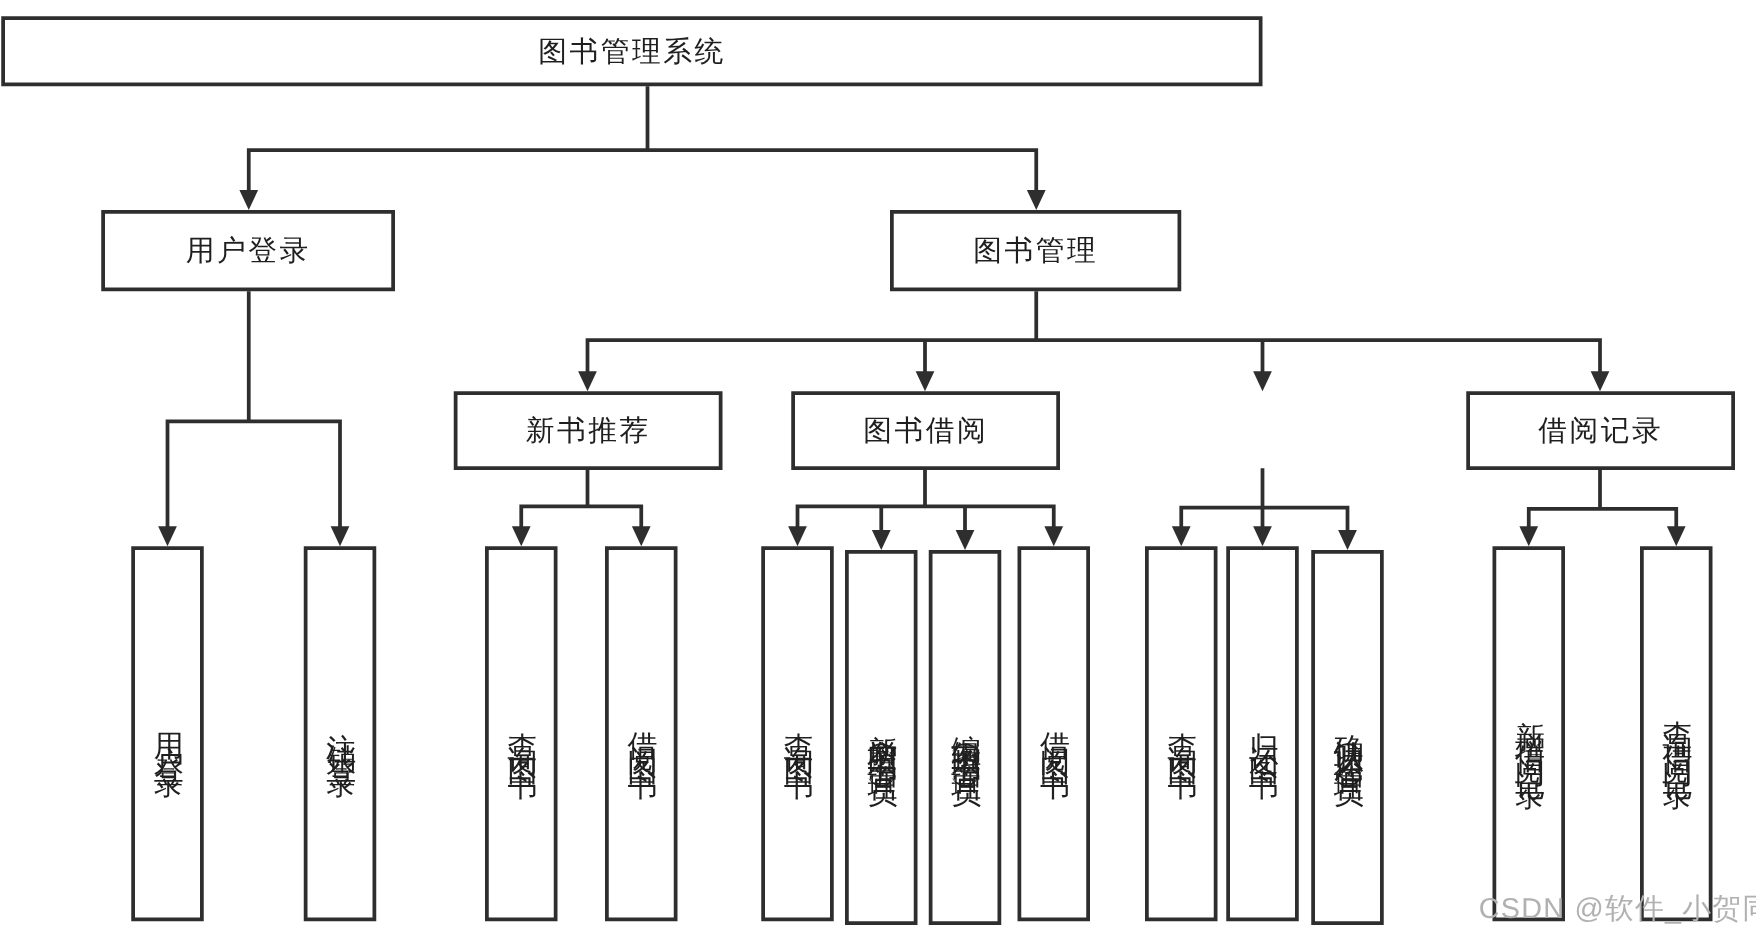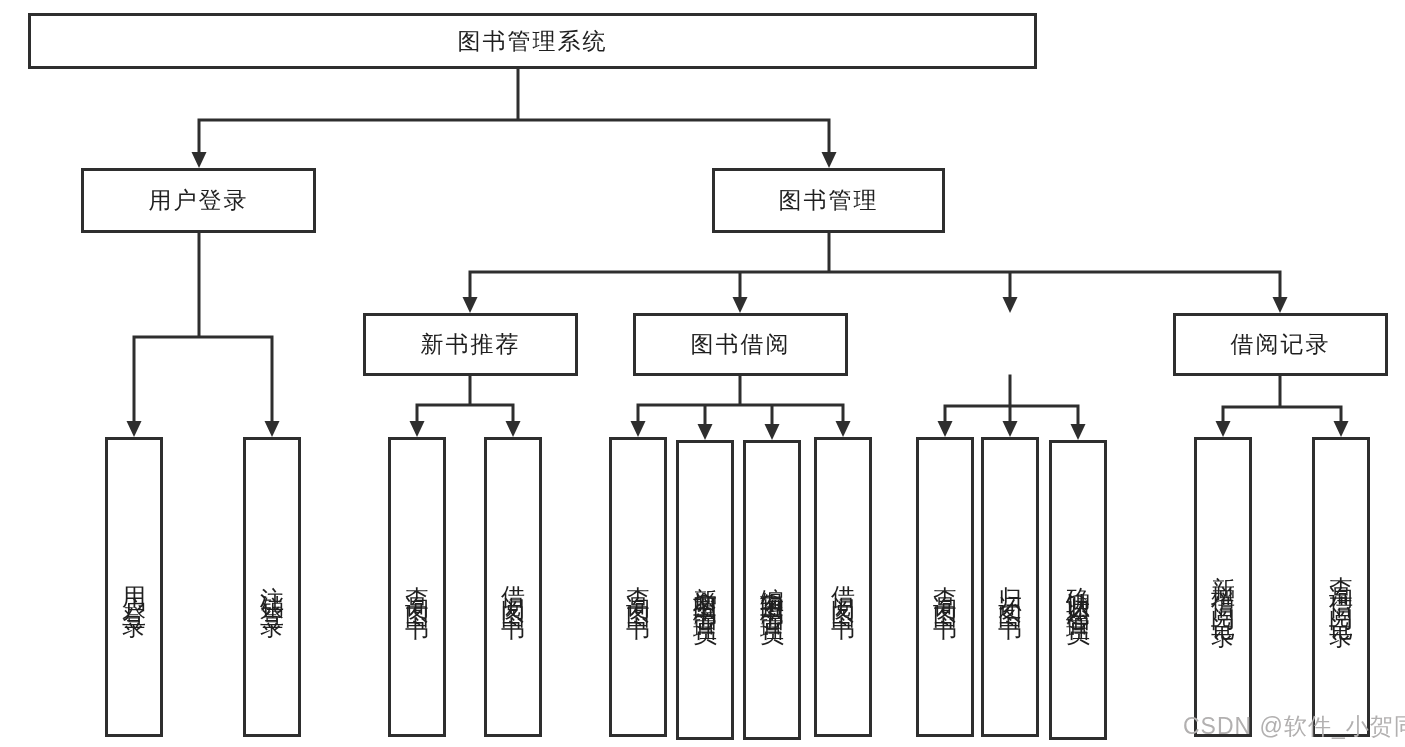--- a/index.html
+++ b/index.html
@@ -98,21 +98,21 @@
       <polygon points="764.5,424 779.5,424 772,440"></polygon>
       <polygon points="835.5,421 850.5,421 843,437"></polygon>
       <polygon points="937.5,421 952.5,421 945,437"></polygon>
       <polygon points="1002.5,421 1017.5,421 1010,437"></polygon>
       <polygon points="1070.5,424 1085.5,424 1078,440"></polygon>
       <polygon points="1215.5,421 1230.5,421 1223,437"></polygon>
       <polygon points="1333.5,421 1348.5,421 1341,437"></polygon>
     </g>
   </svg>
 
-  <div class="node" style="left:28px; top:13px; width:1009px; height:56px;">
+  <div class="node" style="left:1px; top:13px; width:1009px; height:56px;">
     <span class="lbl">图书管理系统</span>
   </div>
 
   <div class="node" style="left:81px; top:168px; width:235px; height:65px;">
     <span class="lbl">用户登录</span>
   </div>
   <div class="node" style="left:712px; top:168px; width:233px; height:65px;">
     <span class="lbl">图书管理</span>
   </div>
 

